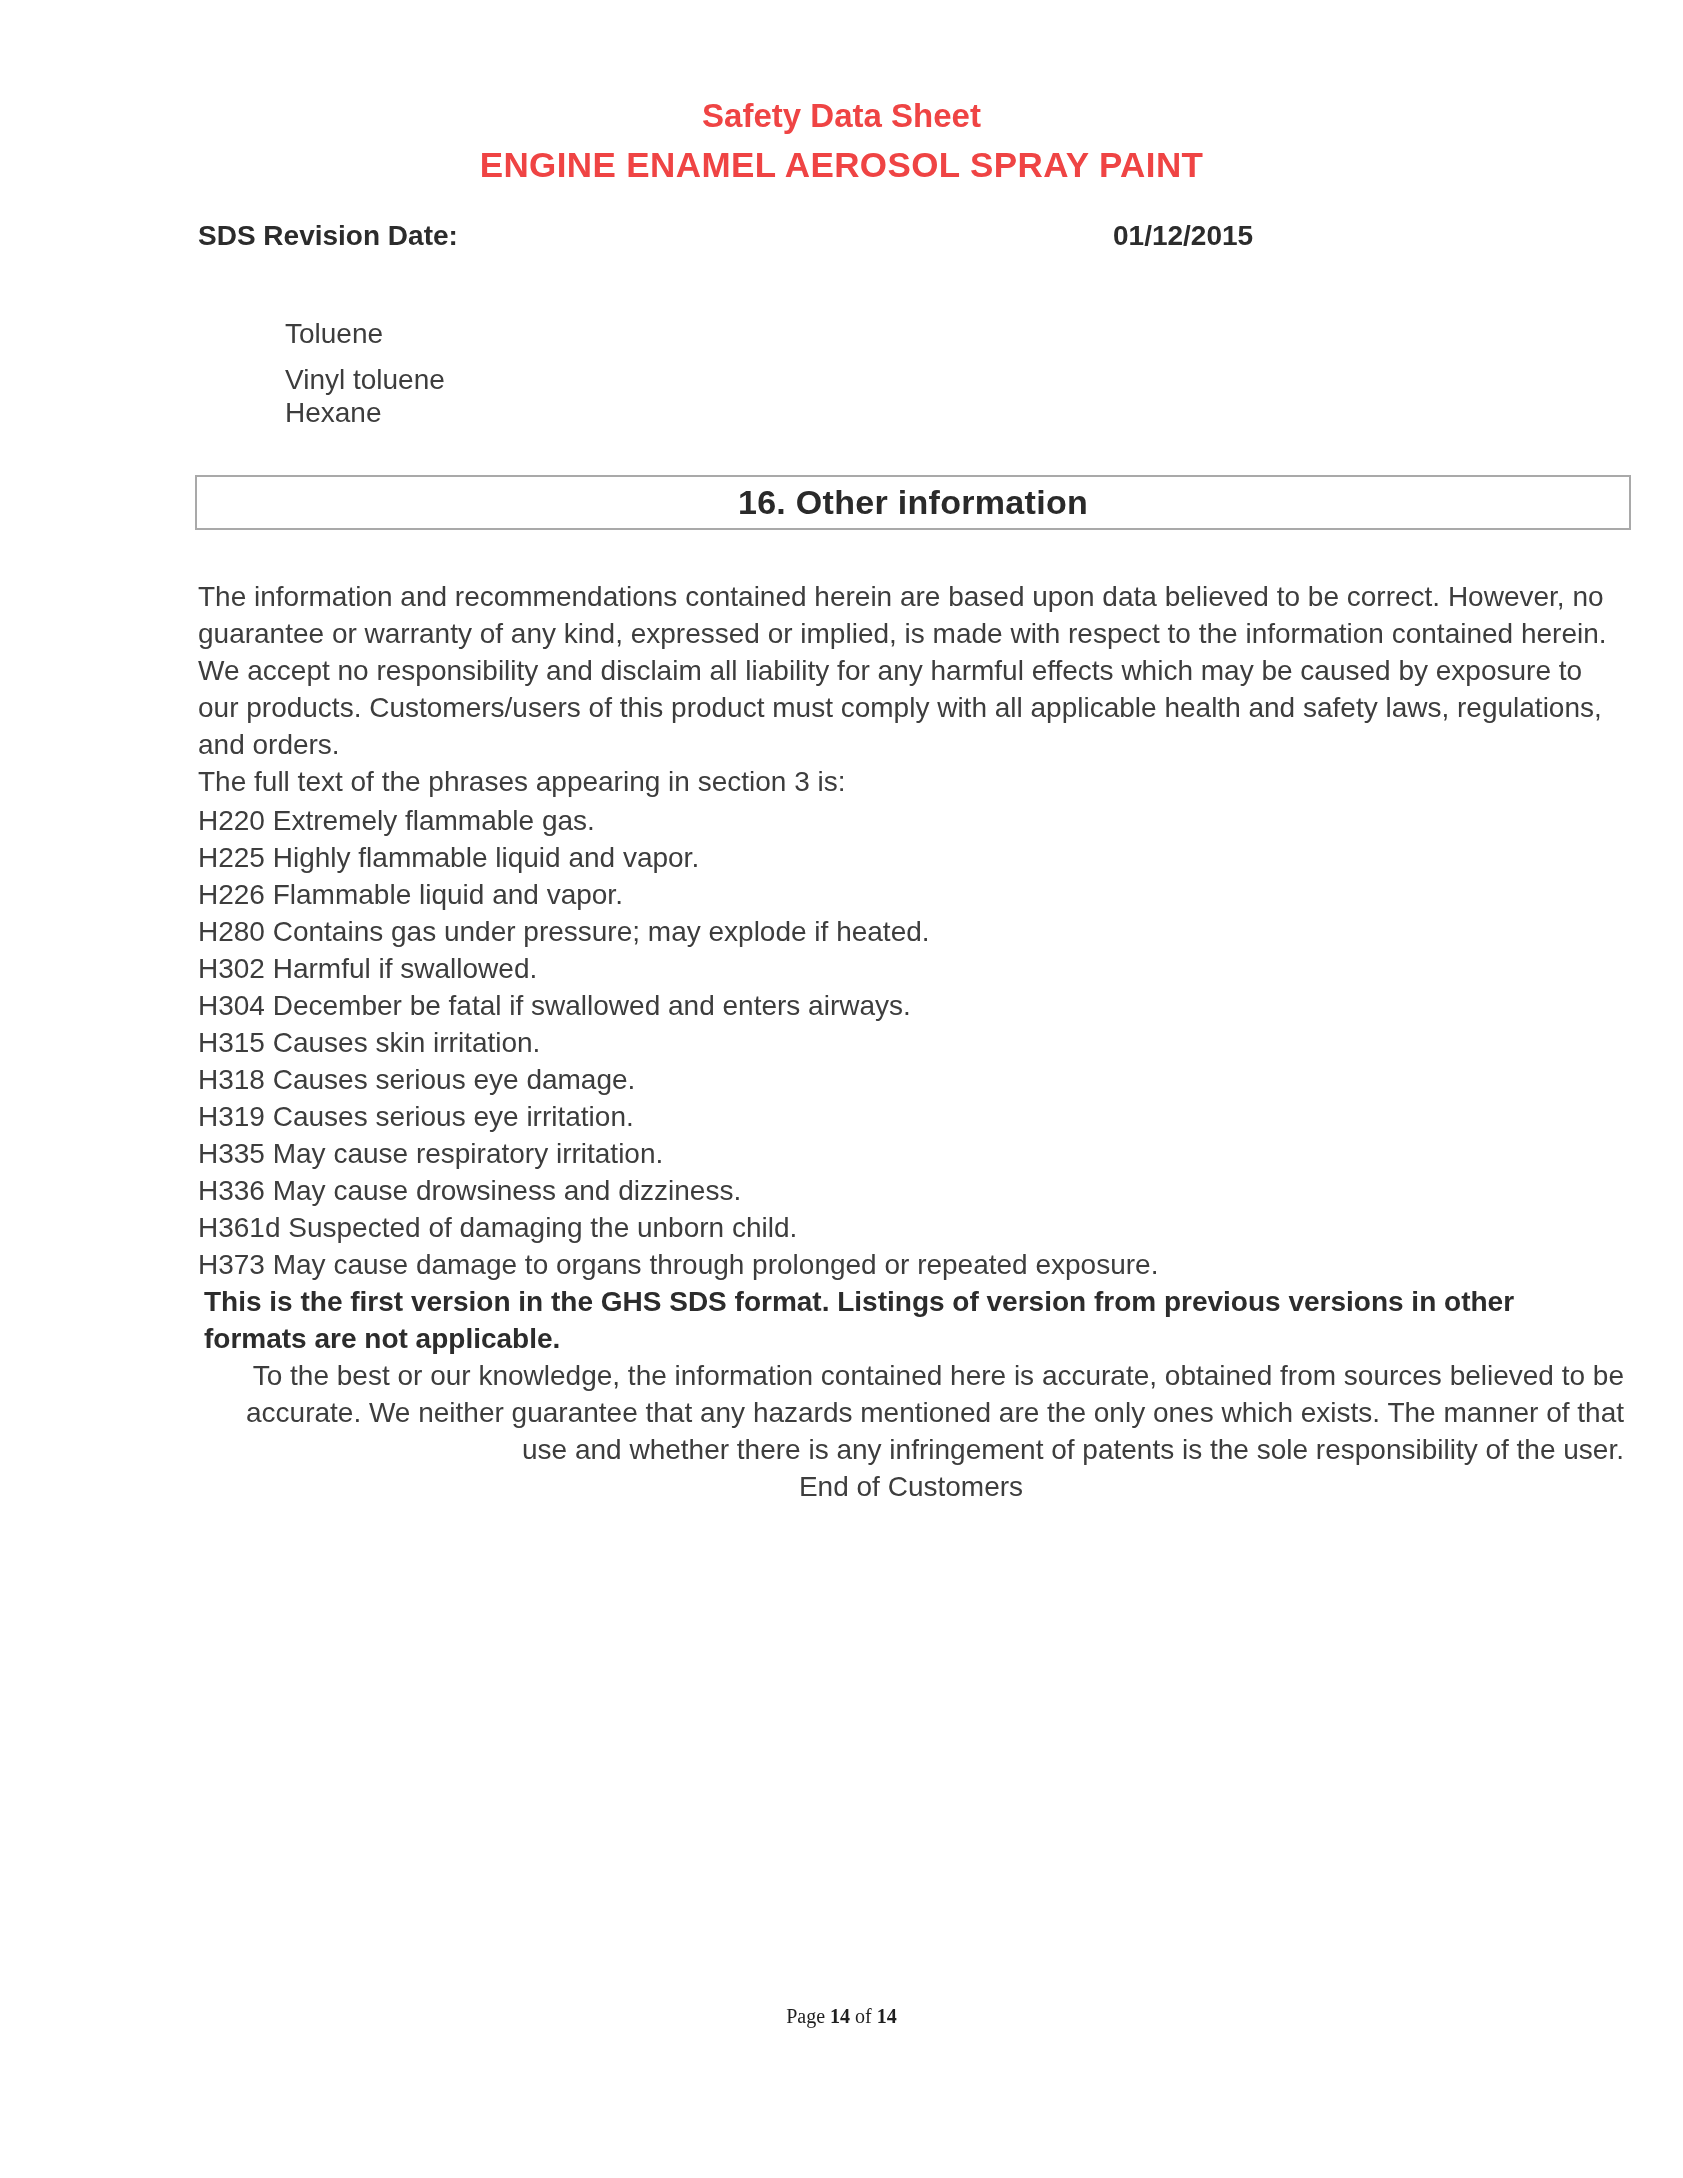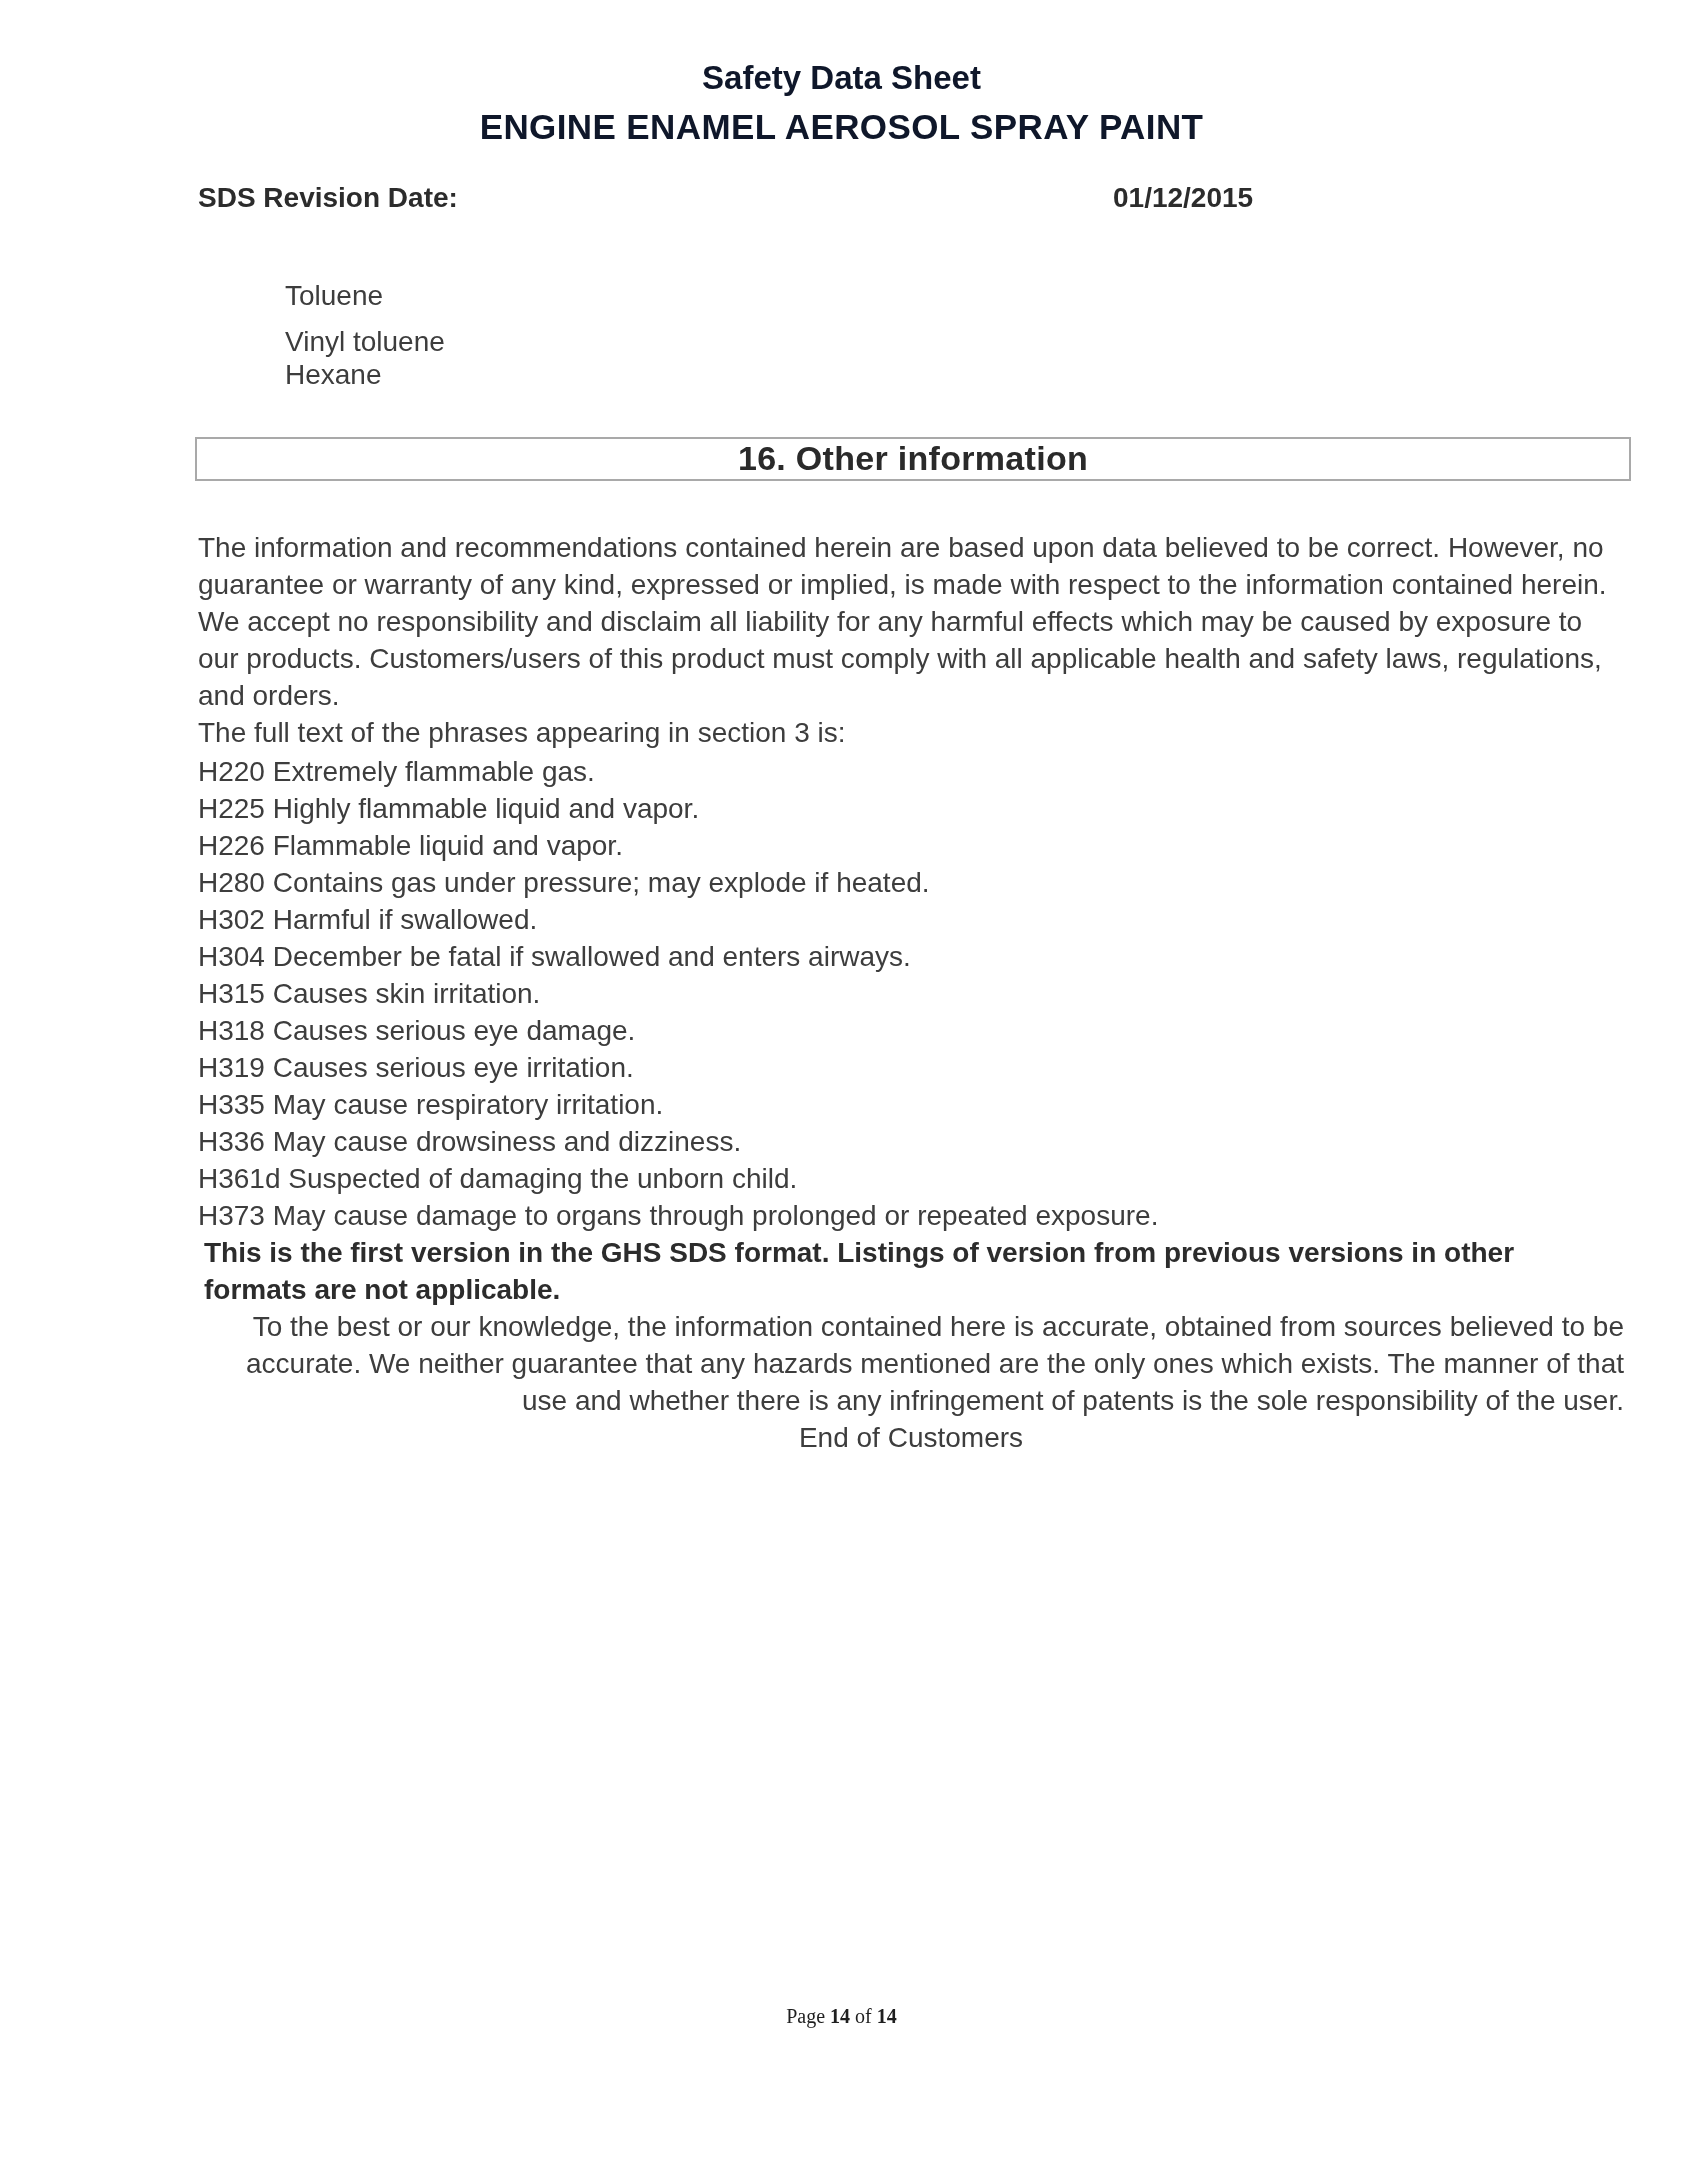--- a/index.html
+++ b/index.html
@@ -12,22 +12,22 @@
     color: #3d3d3d;
     -webkit-font-smoothing: antialiased;
   }
   .page {
     position: absolute;
     inset: 0;
     overflow: hidden;
   }
   .doc-header {
     text-align: center;
-    padding-top: 58px;
-    color: #0f172a;
+    padding-top: 96px;
+    color: #ef4444;
   }
   .doc-title {
     font-size: 33px;
     font-weight: bold;
     line-height: 1.2;
   }
   .doc-subtitle {
     font-size: 35px;
     font-weight: bold;
     line-height: 1.2;
@@ -50,21 +50,21 @@
     font-size: 28px;
     color: #3d3d3d;
   }
   .chemical-item { line-height: 33px; }
   .chemical-item.spaced { margin-top: 13px; }
 
   .section-box {
     box-sizing: border-box;
     margin: 46px 0 0 195px;
     width: 1436px;
-    height: 44px;
+    height: 55px;
     border: 2px solid #a9a9a9;
     display: flex;
     align-items: center;
     justify-content: center;
     background: #ffffff;
   }
   .section-title {
     font-size: 34px;
     font-weight: bold;
     color: #2a2a2a;

